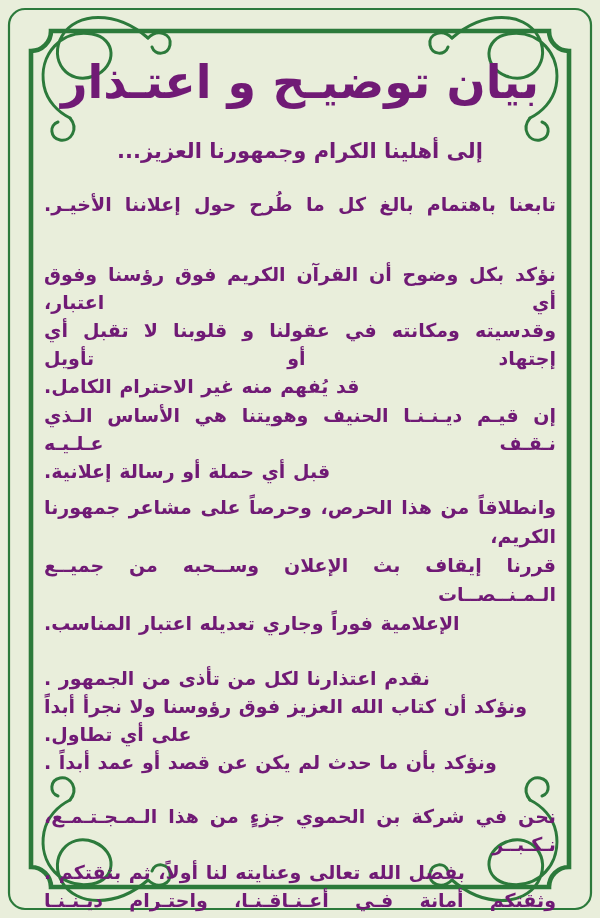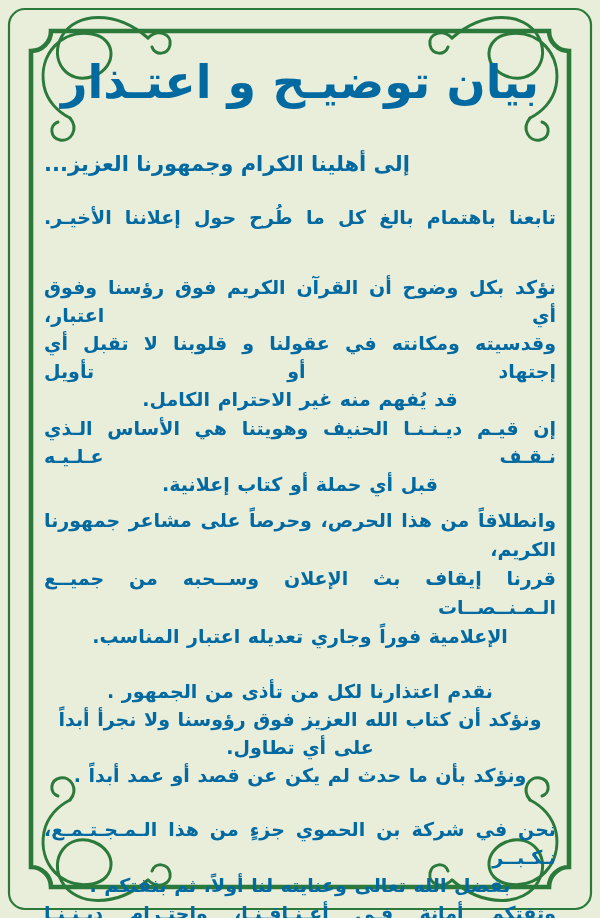--- a/index.html
+++ b/index.html
@@ -8,44 +8,44 @@
     background:#e9eedb;
     position:relative;
     overflow:hidden;
     font-family:"DejaVu Sans",sans-serif;
   }
   .frame-svg{position:absolute;left:0;top:0;width:600px;height:918px;pointer-events:none;}
   .content{
     position:absolute;
     left:44px;right:44px;top:44px;bottom:40px;
     direction:rtl;
-    color:#0369a1;
+    color:#701a75;
     font-weight:700;
   }
   .title{
     text-align:center;
     font-size:46px;
     line-height:76px;
     font-weight:700;
     letter-spacing:-1px;
   }
   .greeting{
-    margin-top:31px;
+    margin-top:18px;
     font-size:21px;
     line-height:26px;
-    text-align:left;
+    text-align:center;
   }
   .para{font-size:19px;line-height:28px;}
   .p1{margin-top:26px;}
   .p2{margin-top:42px;}
   .p3{margin-top:1px;}
   .p4{margin-top:8px;line-height:29px;}
   .p5{margin-top:26px;}
   .p6{margin-top:26px;}
-  .ln{text-align:center;word-spacing:1px;}
+  .ln{text-align:left;word-spacing:1px;}
   .ln.fill{text-align:justify;text-align-last:justify;text-justify:inter-word;}
 </style>
 </head>
 <body>
 
 <svg class="frame-svg" viewBox="0 0 600 918" xmlns="http://www.w3.org/2000/svg">
   <defs>
     <g id="flourish" fill="none" stroke="#2c7a3b" stroke-width="3" stroke-linecap="round">
       <path d="M148,38 C116,10 76,12 62,36 C48,60 68,86 94,76 C118,66 116,38 92,34 C62,29 38,54 44,86 C47,101 58,112 70,118"></path>
       <path d="M148,38 c10,-10 24,-4 22,7 c-2,10 -15,11 -18,2"></path>
@@ -72,21 +72,21 @@
   </div>
 
   <div class="para p2">
     <div class="ln fill">نؤكد بكل وضوح أن القرآن الكريم فوق رؤسنا وفوق أي اعتبار،</div>
     <div class="ln fill">وقدسيته ومكانته في عقولنا و قلوبنا لا تقبل أي إجتهاد أو تأويل</div>
     <div class="ln">قد يُفهم منه غير الاحترام الكامل.</div>
   </div>
 
   <div class="para p3">
     <div class="ln fill">إن قيـم ديـنـنـا الحنيف وهويتنا هي الأساس الـذي نـقـف عـلـيـه</div>
-    <div class="ln">قبل أي حملة أو كتاب إعلانية.</div>
+    <div class="ln">قبل أي حملة أو رسالة إعلانية.</div>
   </div>
 
   <div class="para p4">
     <div class="ln fill">وانطلاقاً من هذا الحرص، وحرصاً على مشاعر جمهورنا الكريم،</div>
     <div class="ln fill">قررنا إيقاف بث الإعلان وســحبه من جميــع الـمـنــصــات</div>
     <div class="ln">الإعلامية فوراً وجاري تعديله اعتبار المناسب.</div>
   </div>
 
   <div class="para p5">
     <div class="ln">نقدم اعتذارنا لكل من تأذى من الجمهور .</div>

